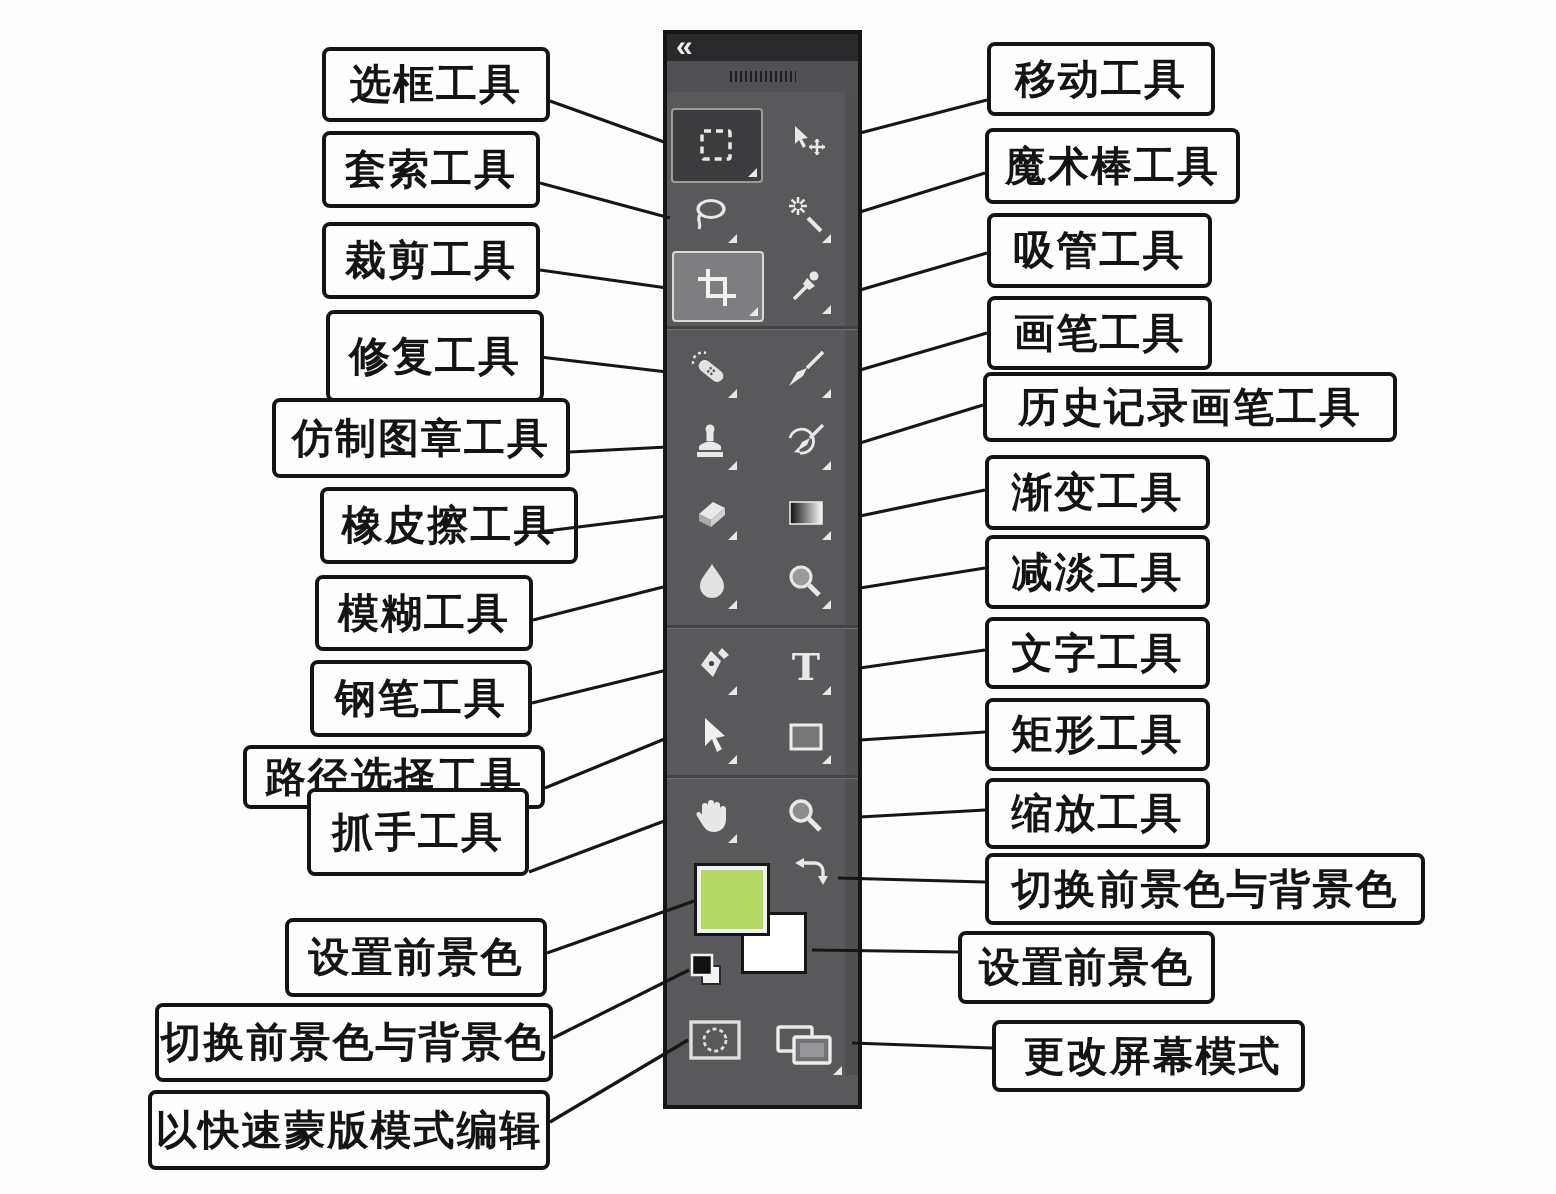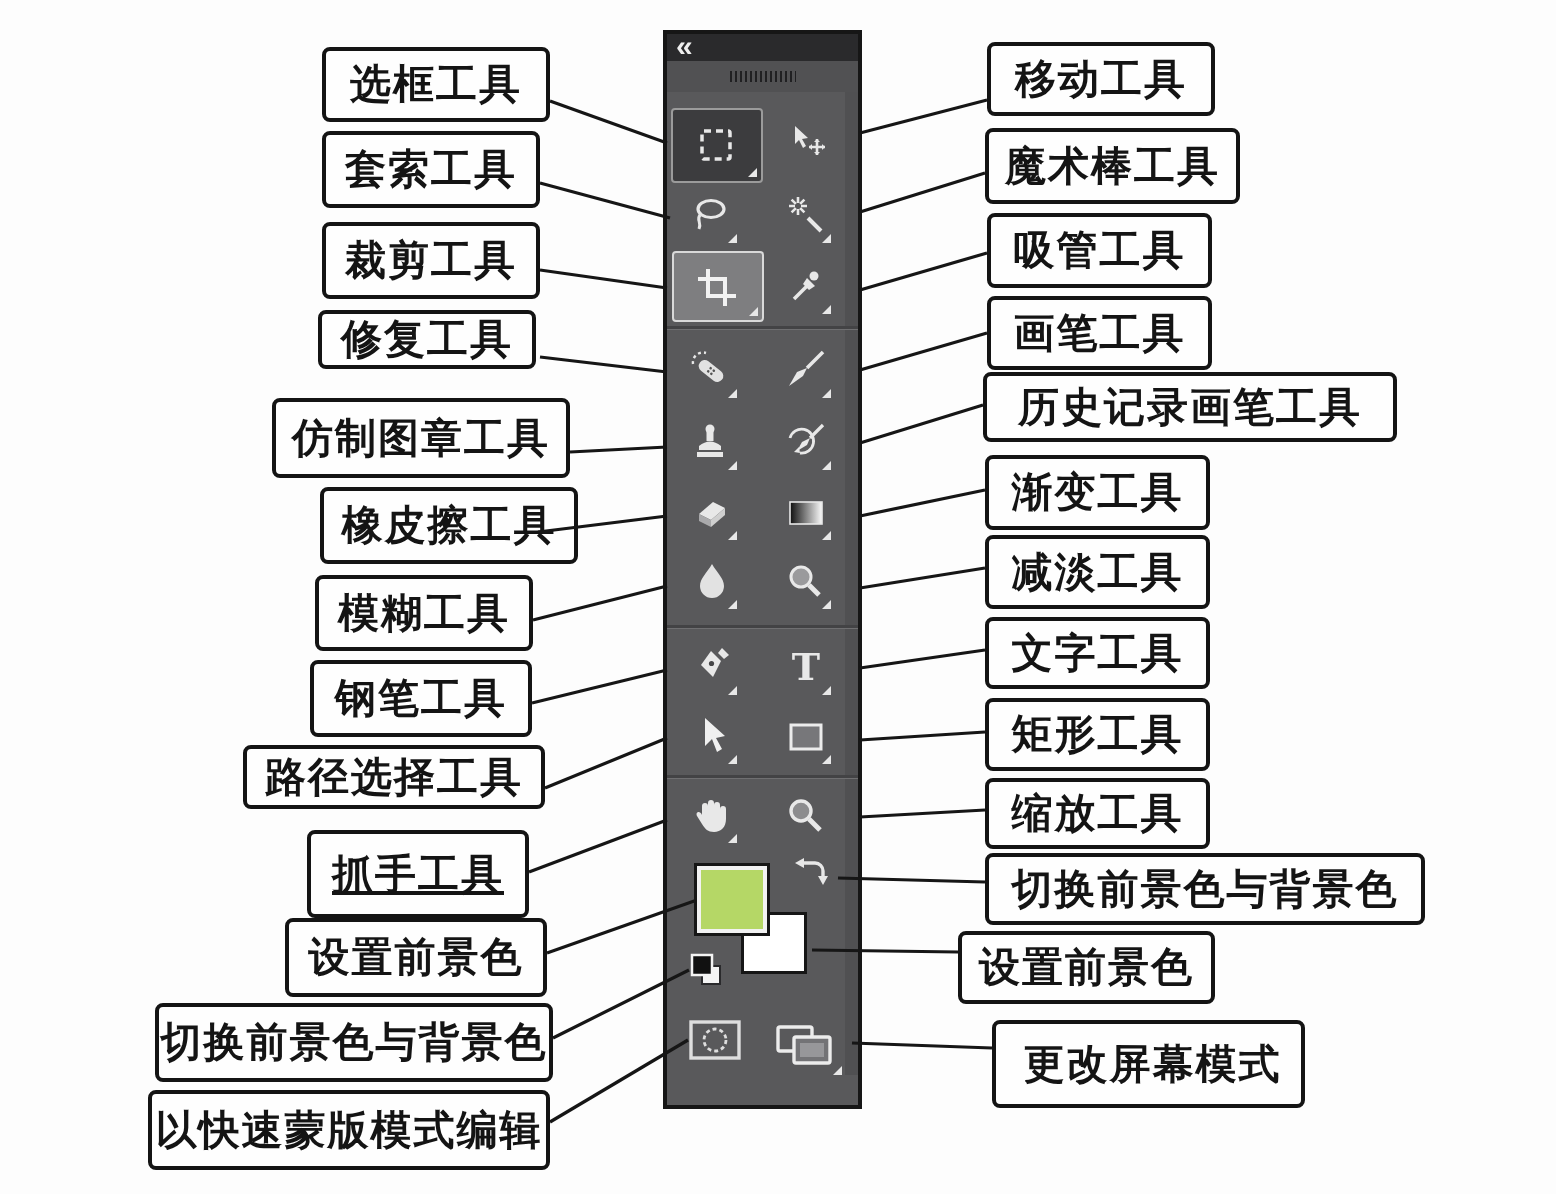--- a/index.html
+++ b/index.html
@@ -254,43 +254,43 @@
       <rect x="22" y="18" width="36" height="26" rx="2" fill="#737376" stroke="#ececec" stroke-width="3.4"></rect>
       <rect x="28" y="24" width="24" height="14" fill="#97979a"></rect>
     </svg>
     <span class="fly"></span>
   </div>
 
   <div id="callout-layer">
       <div class="callout" style="left: 322px; top: 47px; width: 228px; height: 75px;">选框工具</div>
       <div class="callout" style="left: 322px; top: 131px; width: 218px; height: 77px;">套索工具</div>
       <div class="callout" style="left: 322px; top: 222px; width: 218px; height: 77px;">裁剪工具</div>
-      <div class="callout" style="left: 318px; top: 310px; width: 218px; height: 59px;">修复工具</div>
+      <div class="callout" style="left: 326px; top: 310px; width: 218px; height: 92px;">修复工具</div>
       <div class="callout" style="left: 272px; top: 398px; width: 298px; height: 80px;">仿制图章工具</div>
       <div class="callout" style="left: 280px; top: 487px; width: 258px; height: 77px; margin-left: 40px;">橡皮擦工具</div>
       <div class="callout" style="left: 315px; top: 575px; width: 218px; height: 76px;">模糊工具</div>
       <div class="callout" style="left: 310px; top: 660px; width: 222px; height: 77px;">钢笔工具</div>
       <div class="callout" style="left: 243px; top: 745px; width: 302px; height: 64px;">路径选择工具</div>
-      <div class="callout" style="left: 307px; top: 830px; width: 222px; height: 88px; text-decoration: underline;">抓手工具</div>
+      <div class="callout" style="left: 307px; top: 788px; width: 222px; height: 88px;">抓手工具</div>
       <div class="callout" style="left: 285px; top: 918px; width: 262px; height: 79px;">设置前景色</div>
       <div class="callout" style="left: 155px; top: 1003px; width: 398px; height: 79px;">切换前景色与背景色</div>
       <div class="callout" style="left: 148px; top: 1090px; width: 402px; height: 80px;">以快速蒙版模式编辑</div>
       <div class="callout" style="left: 987px; top: 42px; width: 228px; height: 74px;">移动工具</div>
       <div class="callout" style="left: 985px; top: 128px; width: 255px; height: 76px;">魔术棒工具</div>
       <div class="callout" style="left: 987px; top: 213px; width: 225px; height: 75px;">吸管工具</div>
       <div class="callout" style="left: 987px; top: 296px; width: 225px; height: 74px;">画笔工具</div>
       <div class="callout" style="left: 983px; top: 372px; width: 414px; height: 70px;">历史记录画笔工具</div>
       <div class="callout" style="left: 985px; top: 455px; width: 225px; height: 75px;">渐变工具</div>
       <div class="callout" style="left: 985px; top: 535px; width: 225px; height: 74px;">减淡工具</div>
       <div class="callout" style="left: 985px; top: 617px; width: 225px; height: 72px;">文字工具</div>
       <div class="callout" style="left: 985px; top: 698px; width: 225px; height: 73px;">矩形工具</div>
       <div class="callout" style="left: 985px; top: 778px; width: 225px; height: 71px;">缩放工具</div>
       <div class="callout" style="left: 985px; top: 853px; width: 440px; height: 72px;">切换前景色与背景色</div>
       <div class="callout" style="left: 958px; top: 931px; width: 257px; height: 73px;">设置前景色</div>
-      <div class="callout" style="left: 992px; top: 1020px; width: 313px; height: 88px; padding-left: 8px;">更改屏幕模式</div>
+      <div class="callout" style="left: 992px; top: 1020px; width: 313px; height: 72px; padding-left: 8px;">更改屏幕模式</div>
     </div>
   <svg id="connector-svg">
       <line x1="550" y1="101" x2="667" y2="143"></line>
       <line x1="540" y1="183" x2="670" y2="218"></line>
       <line x1="540" y1="270" x2="667" y2="288"></line>
       <line x1="540" y1="357" x2="667" y2="372"></line>
       <line x1="570" y1="452" x2="667" y2="447"></line>
       <line x1="538" y1="532" x2="667" y2="516"></line>
       <line x1="533" y1="620" x2="667" y2="586"></line>
       <line x1="532" y1="703" x2="667" y2="670"></line>

